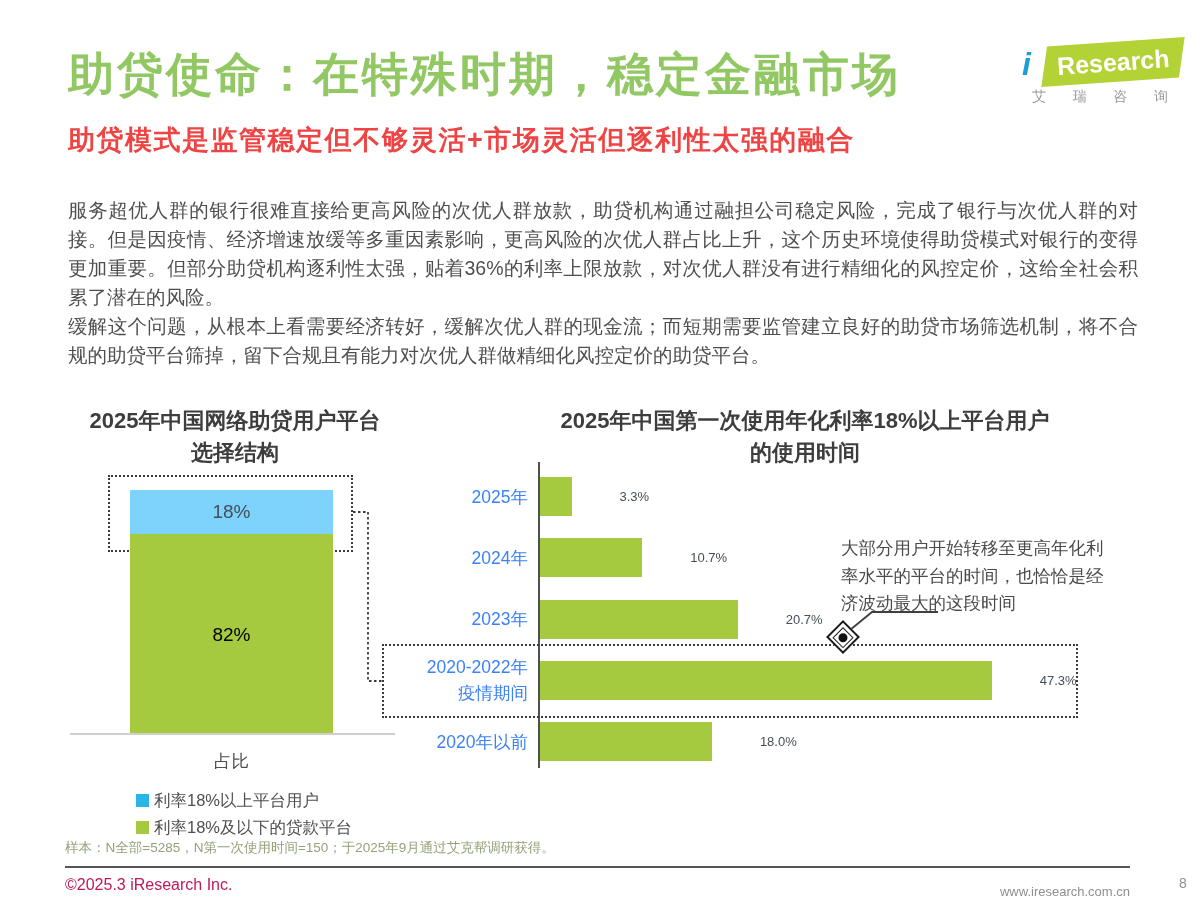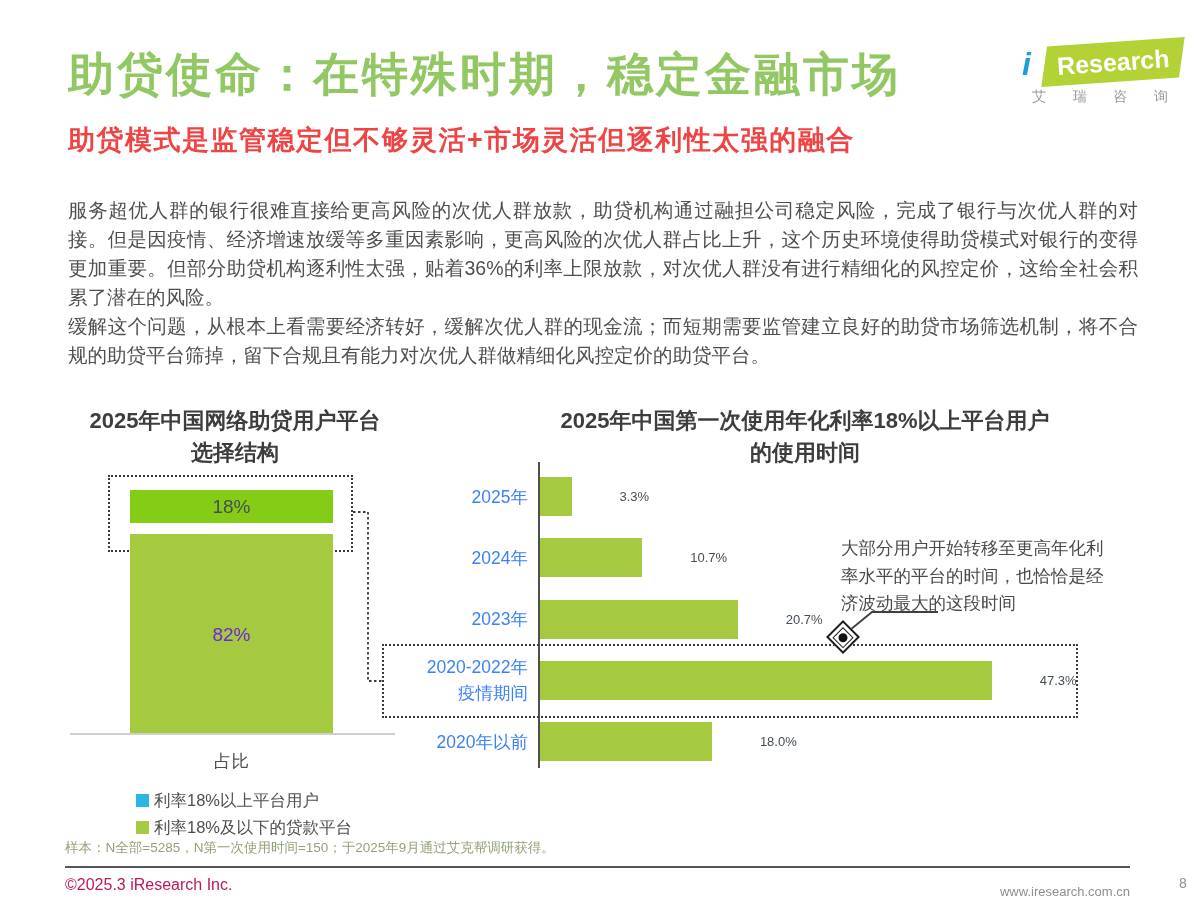--- a/index.html
+++ b/index.html
@@ -31,21 +31,21 @@
   
   .chart-title { position:absolute; font-weight:bold; color:#3d3d3d; font-size:22px;
                  line-height:32px; text-align:center; }
   .lc-title { left:55px; top:405px; width:360px; }
   .rc-title { left:455px; top:405px; width:700px; }
 
   
   .stack-seg { position:absolute; left:130px; width:203px; display:flex; align-items:center; justify-content:center;
                font-size:19px; }
   .seg-label-0 { color:#454e58; }
-  .seg-label-1 { color:#6d28d9; }
+  .seg-label-1 { color:#000000; }
   .lc-baseline { position:absolute; left:70px; top:733px; width:325px; height:2px; background:#cfcfcf; }
   .lc-xlabel { position:absolute; left:130px; top:749px; width:203px; text-align:center;
                font-size:17.5px; color:#4f4f4f; }
   .lc-dashed { position:absolute; left:108px; top:475px; width:245px; height:77px;
                border:2px dotted #3a3a3a; }
 
   
   .rc-axis { position:absolute; left:538px; top:462px; width:2px; height:306px; background:#4f4f4f; }
   .cat-label { position:absolute; right:672px; width:160px; height:39px; display:flex; flex-direction:column;
                justify-content:center; align-items:flex-end; font-size:17.5px; color:#3b82f6; line-height:26px;
@@ -107,21 +107,21 @@
 
   <div class="body-text p1">服务超优人群的银行很难直接给更高风险的次优人群放款，助贷机构通过融担公司稳定风险，完成了银行与次优人群的对接。但是因疫情、经济增速放缓等多重因素影响，更高风险的次优人群占比上升，这个历史环境使得助贷模式对银行的变得更加重要。但部分助贷机构逐利性太强，贴着36%的利率上限放款，对次优人群没有进行精细化的风控定价，这给全社会积累了潜在的风险。</div>
   <div class="body-text p2">缓解这个问题，从根本上看需要经济转好，缓解次优人群的现金流；而短期需要监管建立良好的助贷市场筛选机制，将不合规的助贷平台筛掉，留下合规且有能力对次优人群做精细化风控定价的助贷平台。</div>
 
   <div class="chart-title lc-title">
     <div>2025年中国网络助贷用户平台</div>
     <div>选择结构</div>
   </div>
 
   <div class="lc-dashed"></div>
-  <div class="stack-seg" style="top: 490px; height: 33px; background: #84cc16;">
+  <div class="stack-seg" style="top: 490px; height: 44px; background: #7dd3fc;">
     <span class="seg-label-0">18%</span>
   </div>
   <div class="stack-seg" style="top: 534.1px; height: 200.9px; background: rgb(165, 201, 63);">
     <span class="seg-label-1">82%</span>
   </div>
   <div class="lc-baseline"></div>
   <div class="lc-xlabel">占比</div>
 
   <div class="chart-title rc-title">
     <div>2025年中国第一次使用年化利率18%以上平台用户</div>

